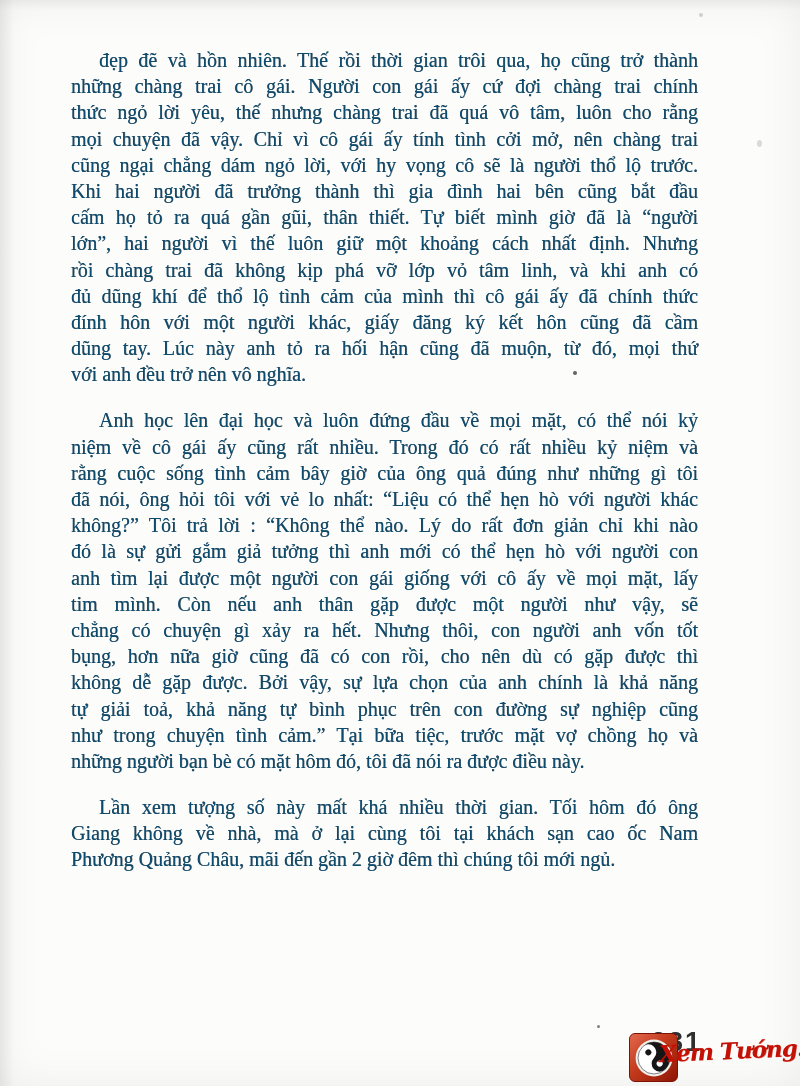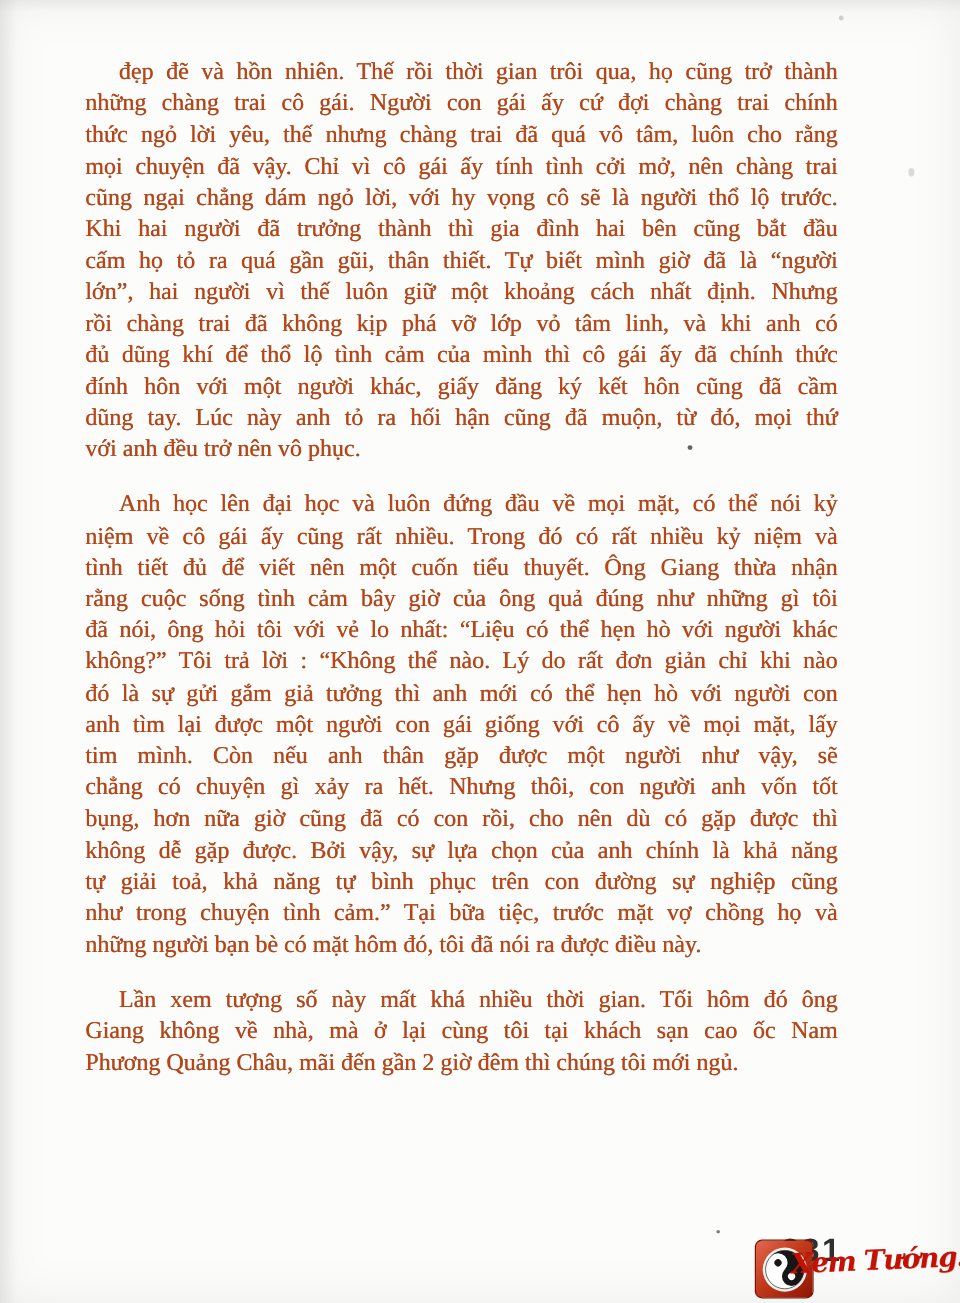--- a/index.html
+++ b/index.html
@@ -63,40 +63,39 @@
   .speck.s1 { left:573px; top:371px; width:4px; height:4px; background:#3c3c3c; opacity:0.8; }
   .speck.s2 { left:757px; top:140px; width:5px; height:7px; opacity:0.35; }
   .speck.s3 { left:699px; top:13px;  width:4px; height:4px; opacity:0.45; }
   .speck.s4 { left:597px; top:1025px; width:3px; height:3px; background:#4a4a4a; opacity:0.7; }
 </style>
 </head>
 <body>
 
 <div class="page">
 
-  <div class="text-block" style="color: #c2410c;">
+  <div class="text-block" style="color: #0c4a6e;">
       <div class="para">
         <div class="line first">đẹp đẽ và hồn nhiên. Thế rồi thời gian trôi qua, họ cũng trở thành</div>
         <div class="line">những chàng trai cô gái. Người con gái ấy cứ đợi chàng trai chính</div>
         <div class="line">thức ngỏ lời yêu, thế nhưng chàng trai đã quá vô tâm, luôn cho rằng</div>
         <div class="line">mọi chuyện đã vậy. Chỉ vì cô gái ấy tính tình cởi mở, nên chàng trai</div>
         <div class="line">cũng ngại chẳng dám ngỏ lời, với hy vọng cô sẽ là người thổ lộ trước.</div>
         <div class="line">Khi hai người đã trưởng thành thì gia đình hai bên cũng bắt đầu</div>
         <div class="line">cấm họ tỏ ra quá gần gũi, thân thiết. Tự biết mình giờ đã là “người</div>
         <div class="line">lớn”, hai người vì thế luôn giữ một khoảng cách nhất định. Nhưng</div>
         <div class="line">rồi chàng trai đã không kịp phá vỡ lớp vỏ tâm linh, và khi anh có</div>
         <div class="line">đủ dũng khí để thổ lộ tình cảm của mình thì cô gái ấy đã chính thức</div>
         <div class="line">đính hôn với một người khác, giấy đăng ký kết hôn cũng đã cầm</div>
         <div class="line">dũng tay. Lúc này anh tỏ ra hối hận cũng đã muộn, từ đó, mọi thứ</div>
-        <div class="line last">với anh đều trở nên vô phục.</div>
+        <div class="line last">với anh đều trở nên vô nghĩa.</div>
       </div>
       <div class="para">
         <div class="line first">Anh học lên đại học và luôn đứng đầu về mọi mặt, có thể nói kỷ</div>
         <div class="line">niệm về cô gái ấy cũng rất nhiều. Trong đó có rất nhiều kỷ niệm và</div>
-        <div class="line">tình tiết đủ để viết nên một cuốn tiểu thuyết. Ông Giang thừa nhận</div>
         <div class="line">rằng cuộc sống tình cảm bây giờ của ông quả đúng như những gì tôi</div>
         <div class="line">đã nói, ông hỏi tôi với vẻ lo nhất: “Liệu có thể hẹn hò với người khác</div>
         <div class="line">không?” Tôi trả lời : “Không thể nào. Lý do rất đơn giản chỉ khi nào</div>
         <div class="line">đó là sự gửi gắm giả tưởng thì anh mới có thể hẹn hò với người con</div>
         <div class="line">anh tìm lại được một người con gái giống với cô ấy về mọi mặt, lấy</div>
         <div class="line">tim mình. Còn nếu anh thân gặp được một người như vậy, sẽ</div>
         <div class="line">chẳng có chuyện gì xảy ra hết. Nhưng thôi, con người anh vốn tốt</div>
         <div class="line">bụng, hơn nữa giờ cũng đã có con rồi, cho nên dù có gặp được thì</div>
         <div class="line">không dễ gặp được. Bởi vậy, sự lựa chọn của anh chính là khả năng</div>
         <div class="line">tự giải toả, khả năng tự bình phục trên con đường sự nghiệp cũng</div>

